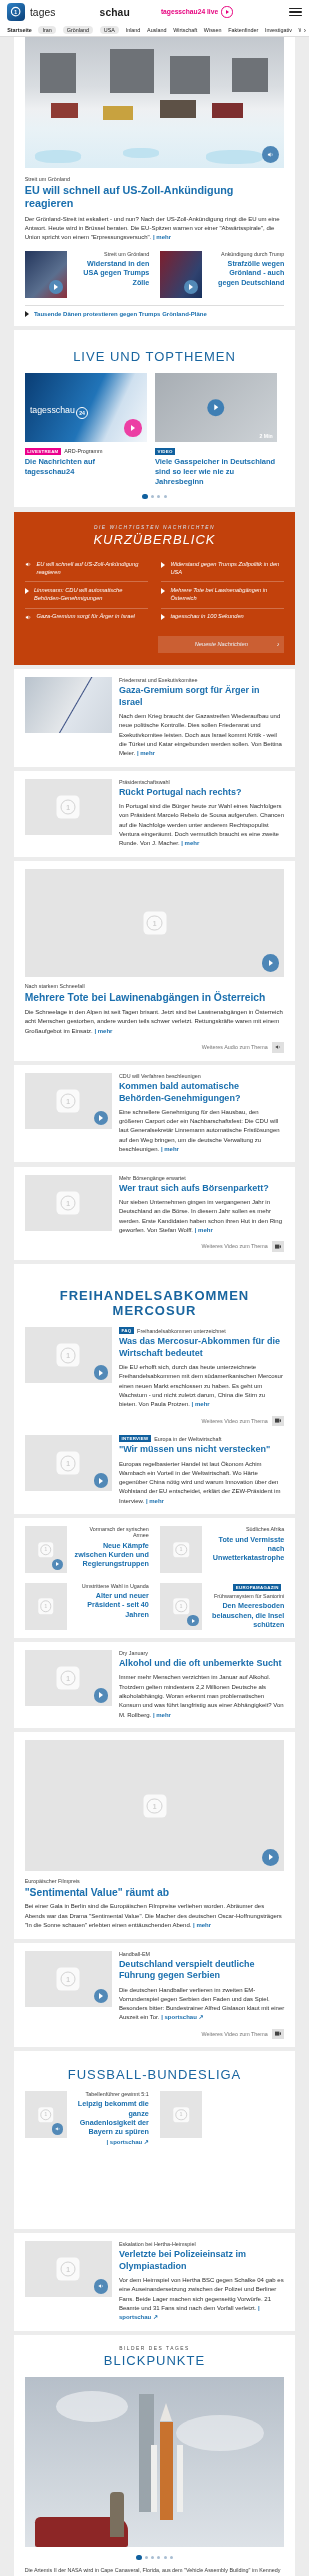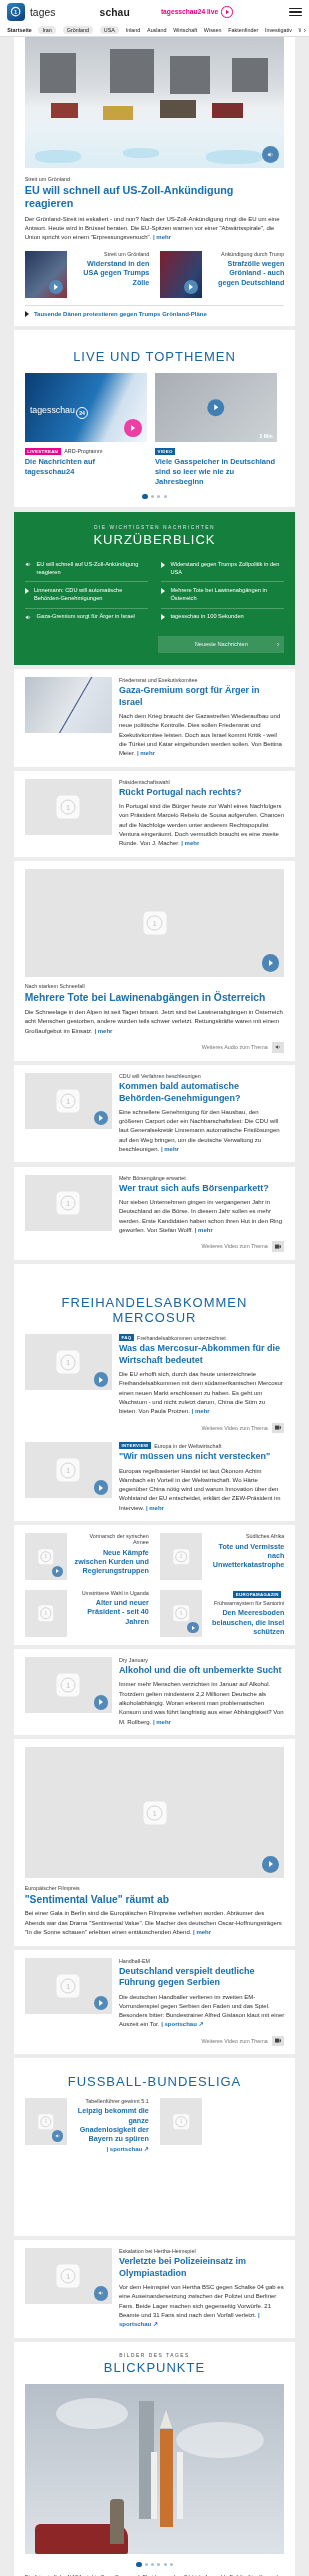--- a/index.html
+++ b/index.html
@@ -14,21 +14,21 @@
   .livering .tri{border-left:3.1px solid #e6007e;border-top:2.1px solid transparent;border-bottom:2.1px solid transparent;width:0;height:0;margin-left:0.5px;}
   .burger{width:12.4px;display:flex;flex-direction:column;gap:2.1px;margin-left:auto;}
   .burger i{display:block;height:1.3px;background:#222;border-radius:1px;}
   .nav{background:#fff;border-bottom:0.5px solid #ddd;display:flex;align-items:center;gap:6.7px;padding:0 3.1px 0 7.2px;height:12.4px;font-size:5.4px;color:#222;white-space:nowrap;overflow:hidden;position:relative;}
   .nav .pill{background:#e9e9e9;border-radius:4.6px;padding:1px 4.1px;}
   .nav .first{font-weight:700;}
   .navchev{position:absolute;right:0;top:0;bottom:0;background:#fff;padding:0 3.1px;display:flex;align-items:center;font-size:6.7px;color:#333;}
   
   .c{background:#fff;margin:0 14.4px 4.1px;padding:8.2px 10.3px;}
   .c.tight{padding-top:0;}
-  .bluec{background:#15803d;color:#fff;margin:0 14.4px 4.1px;padding:10.3px 10.3px 12.4px;}
+  .bluec{background:#c2410c;color:#fff;margin:0 14.4px 4.1px;padding:10.3px 10.3px 12.4px;font-style:italic;}
   .seck{text-align:center;font-size:4.9px;letter-spacing:1.5px;color:#4a4a4a;margin:3.1px 0 2.1px;}
   .sect{text-align:center;font-size:13px;letter-spacing:1px;color:#19659f;font-weight:400;margin:0 0 9.3px;}
   .bluec .seck{color:#d7e4f0;}
   .bluec .sect{color:#fff;}
   .kick{font-size:5.4px;color:#3c3c3c;margin:0 0 2.1px;}
   .hl{color:#1a6fae;font-weight:700;font-size:9px;line-height:1.28;margin:0 0 3.6px;}
   .hlsm{color:#1a6fae;font-weight:700;font-size:7.2px;line-height:1.3;margin:0;}
   .txt{font-size:6px;line-height:1.55;color:#2e2e2e;margin:0;}
   .mehr{color:#1a6fae;font-weight:700;}
   .tz{display:flex;gap:7.2px;}
@@ -353,21 +353,21 @@
       <span class="icbx">
           <svg width="6.7" height="5.2" viewBox="0 0 20 14">
             <rect x="0" y="1" width="13" height="12" fill="#444"></rect>
             <path d="M14 5l6-4v12l-6-4z" fill="#444"></path>
           </svg>
         </span>
     </div>
   </div>
 
   <div class="c">
-    <h2 class="sect" style="margin-top:23px;">FREIHANDELSABKOMMEN MERCOSUR</h2>
+    <h2 class="sect" style="margin-top:16px;font-weight:bold;">FREIHANDELSABKOMMEN MERCOSUR</h2>
     <div class="tz">
       <div class="th">
           <div class="ard">
             <i>1</i>
           </div>
           <div class="play">
             <span class="tri"></span>
           </div>
         </div>
       <div>

